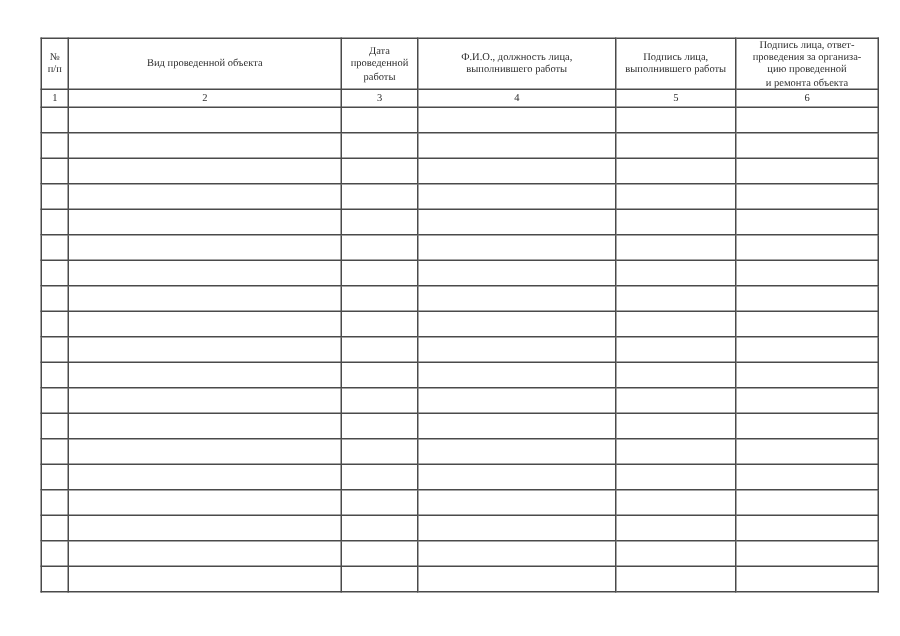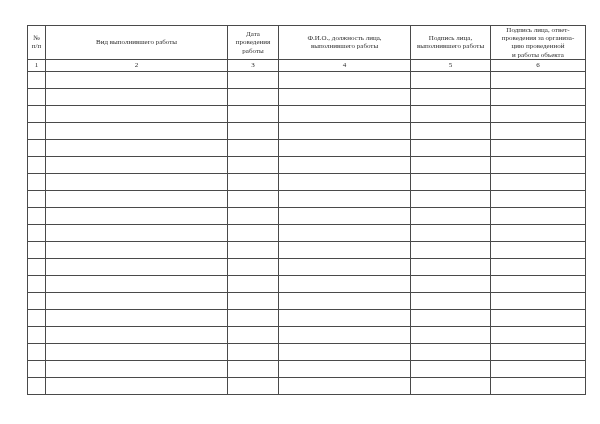--- a/index.html
+++ b/index.html
@@ -71,40 +71,40 @@
         <col class="c5">
         <col class="c6">
     </colgroup>
     <thead>
       <tr>
         <th>
           <div>№</div>
           <div>п/п</div>
         </th>
         <th>
-          <div>Вид выполнившего работы</div>
+          <div>Вид проведенной объекта</div>
         </th>
         <th>
           <div>Дата</div>
-          <div>проведения</div>
+          <div>проведенной</div>
           <div>работы</div>
         </th>
         <th>
           <div>Ф.И.О., должность лица,</div>
           <div>выполнившего работы</div>
         </th>
         <th>
           <div>Подпись лица,</div>
           <div>выполнившего работы</div>
         </th>
         <th>
           <div>Подпись лица, ответ-</div>
           <div>проведения за организа-</div>
           <div>цию проведенной</div>
-          <div>и работы объекта</div>
+          <div>и ремонта объекта</div>
         </th>
       </tr>
       <tr class="nums">
         <td>1</td>
         <td>2</td>
         <td>3</td>
         <td>4</td>
         <td>5</td>
         <td>6</td>
       </tr>

